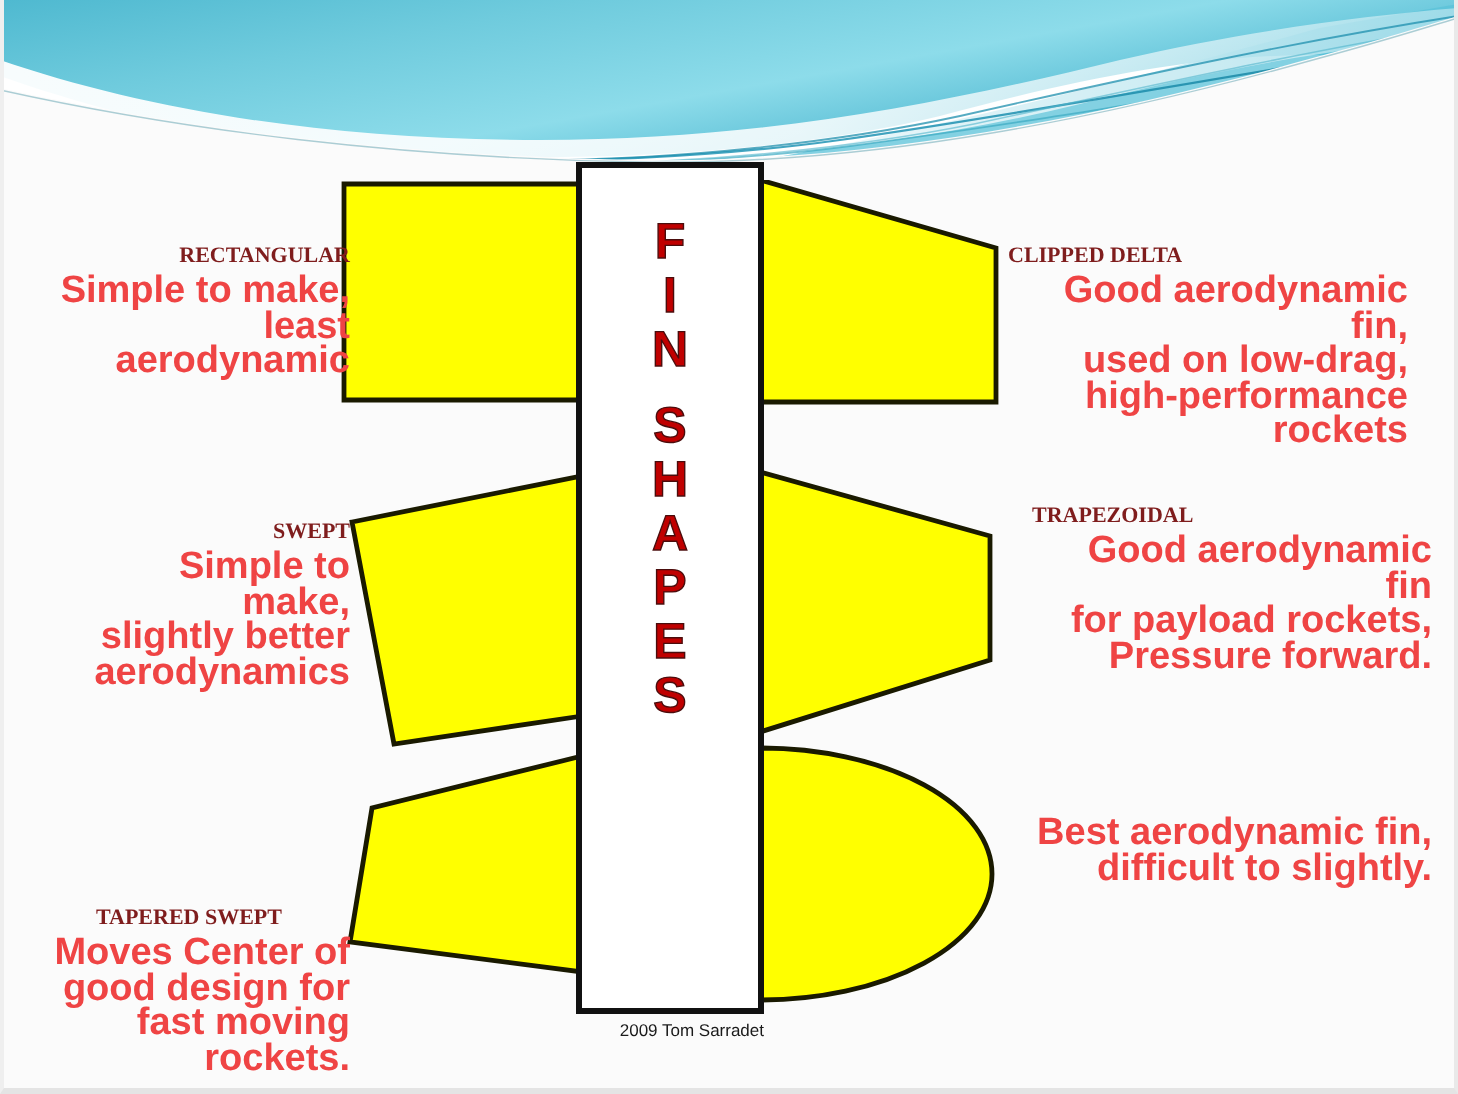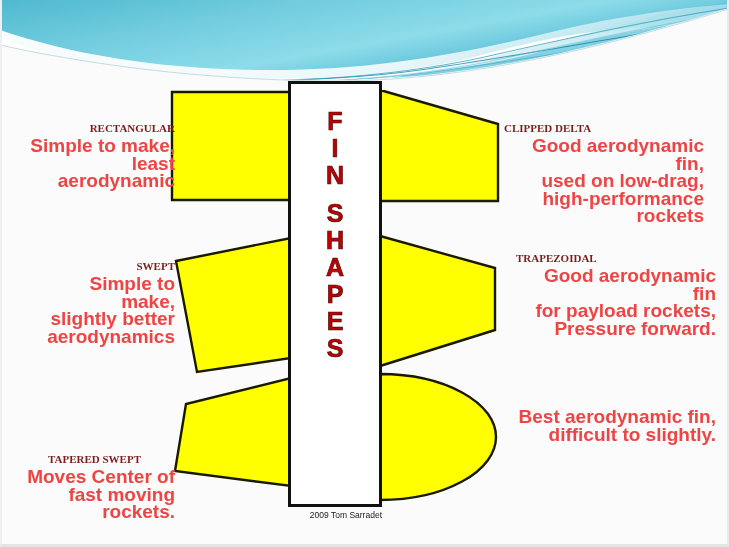--- a/index.html
+++ b/index.html
@@ -180,20 +180,21 @@
   <div class="label align-right" id="lbl-swept">
     <span class="title">SWEPT</span>
     <span class="desc">Simple to make,</span>
     <span class="desc">slightly better</span>
     <span class="desc">aerodynamics</span>
   </div>
 
   <div class="label align-right" id="lbl-tapered">
     <span class="title align-center">TAPERED SWEPT</span>
     <span class="desc">Moves Center of</span>
+    <span class="desc">good design for</span>
     <span class="desc">fast moving</span>
     <span class="desc">rockets.</span>
   </div>
 
   <div class="label align-left" id="lbl-clipped">
     <span class="title">CLIPPED DELTA</span>
     <span class="desc">Good aerodynamic fin,</span>
     <span class="desc">used on low-drag,</span>
     <span class="desc">high-performance</span>
     <span class="desc">rockets</span>

